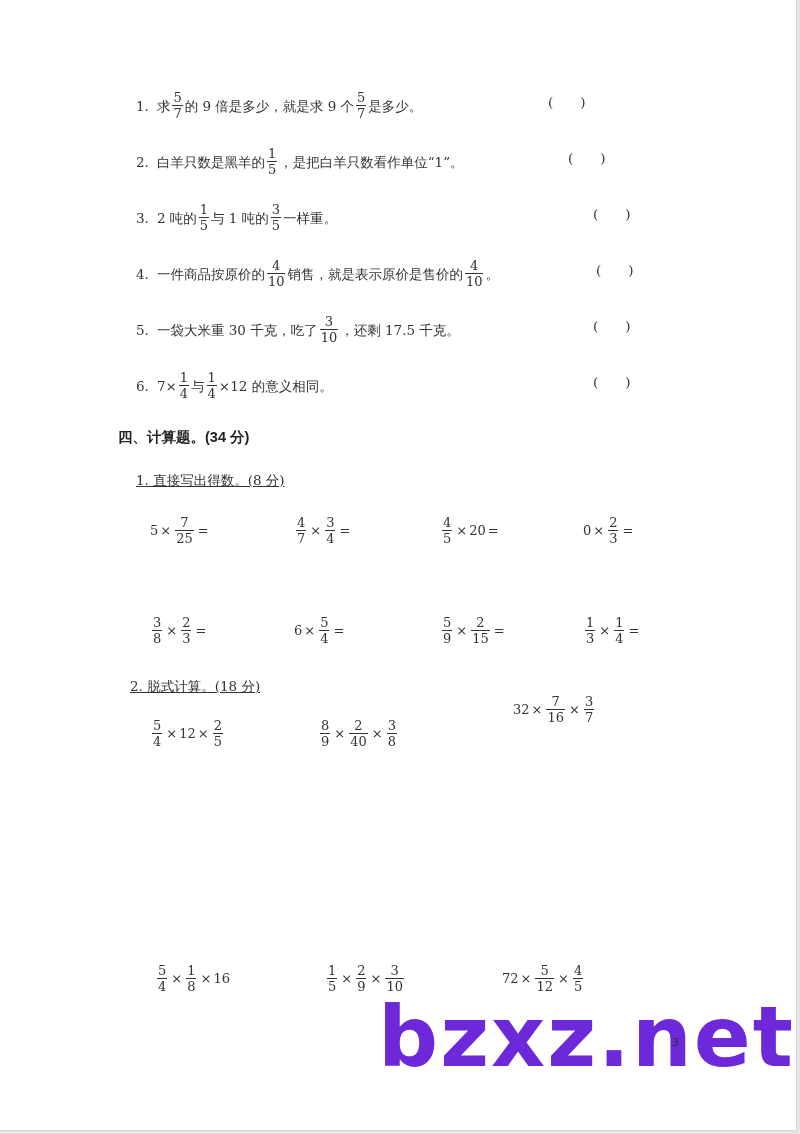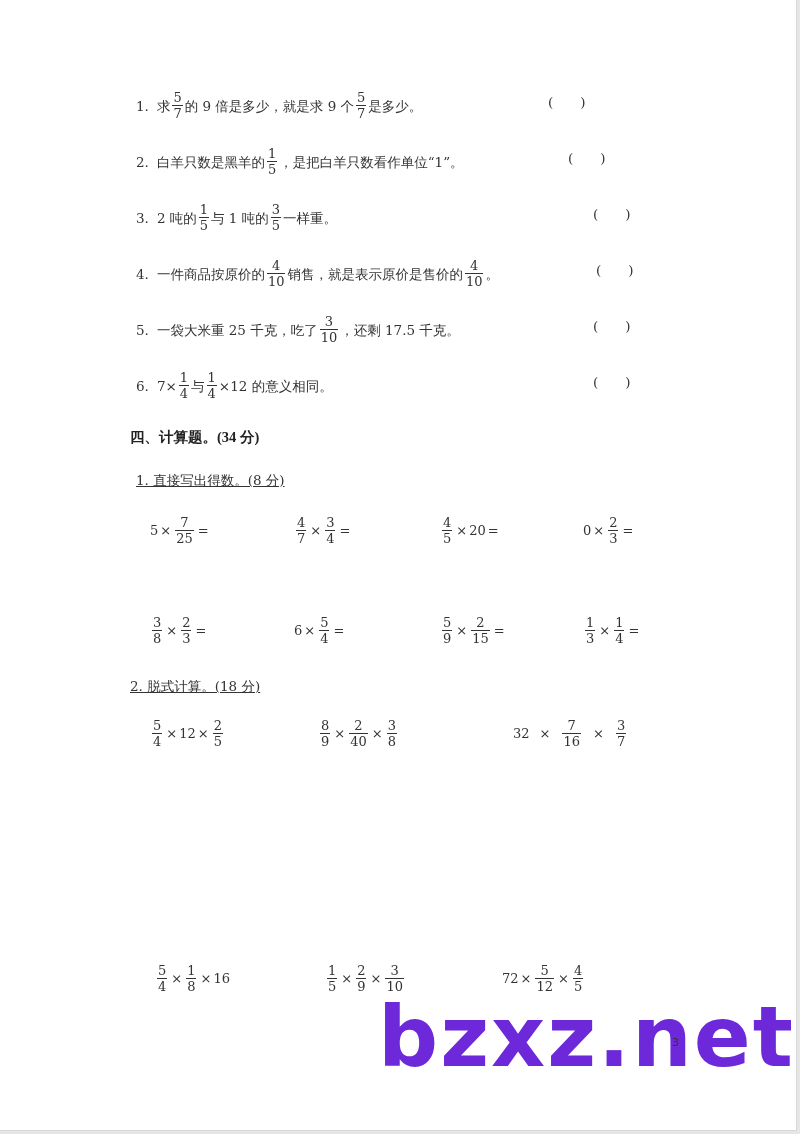--- a/index.html
+++ b/index.html
@@ -7,21 +7,21 @@
        font-family:"DejaVu Serif","Liberation Serif",serif;color:#333;}
   .page{position:absolute;left:0;top:0;width:796px;height:1130px;background:#fff;
         border-right:1px solid #d8d8d8;border-bottom:1px solid #d8d8d8;}
   .abs{position:absolute;white-space:nowrap;}
   .tf{font-size:13.5px;line-height:18px;display:flex;align-items:center;}
   .frac{display:inline-flex;flex-direction:column;align-items:center;vertical-align:middle;
         margin:0 2px;font-size:13px;line-height:15px;}
   .frac .n{padding:0 1px;}
   .frac .d{border-top:1px solid #333;padding:0 1px;}
   .paren{font-size:13.5px;}
-  .heading{font-weight:bold;font-size:14.5px;font-family:Liberation Serif, serif;color:#222;margin-left:12px;}
+  .heading{font-weight:bold;font-size:14.5px;font-family:Liberation Sans, sans-serif;color:#222;}
   .sub{font-size:13.5px;text-decoration:underline;}
   .expr{font-size:13px;display:flex;align-items:center;}
   .expr .op{margin:0 2px;}
   .watermark{position:absolute;left:378px;top:995px;font-family:"DejaVu Sans","Liberation Sans",sans-serif;
              font-weight:bold;font-size:84px;color:#6d28d9;letter-spacing:2px;line-height:84px;}
   .pagenum{position:absolute;left:672px;top:1036px;font-size:11px;font-family:"DejaVu Sans","Liberation Sans",sans-serif;color:#333;}
 </style>
 </head>
 <body>
 
@@ -80,21 +80,21 @@
         <span>销售，就是表示原价是售价的</span>
         <span class="frac">
           <span class="n">4</span>
           <span class="d">10</span>
         </span>
         <span>。</span>
       </div>
       <div class="abs paren" style="left: 596px; top: 262px;">(　　)</div>
       <div class="abs tf" style="left: 136px; top: 314px;">
         <span style="margin-right: 8px;">5.</span>
-        <span>一袋大米重 25 千克，吃了</span>
+        <span>一袋大米重 30 千克，吃了</span>
         <span class="frac">
           <span class="n">3</span>
           <span class="d">10</span>
         </span>
         <span>，还剩 17.5 千克。</span>
       </div>
       <div class="abs paren" style="left: 593px; top: 318px;">(　　)</div>
       <div class="abs tf" style="left: 136px; top: 370px;">
         <span style="margin-right: 8px;">6.</span>
         <span>7×</span>
@@ -225,21 +225,21 @@
         <span class="frac">
           <span class="n">2</span>
           <span class="d">40</span>
         </span>
         <span class="op">×</span>
         <span class="frac">
           <span class="n">3</span>
           <span class="d">8</span>
         </span>
       </div>
-      <div class="abs expr" style="left: 513px; top: 718px; gap: 8px;">
+      <div class="abs expr" style="left: 513px; top: 694px;">
         <span>32</span>
         <span class="op">×</span>
         <span class="frac">
           <span class="n">7</span>
           <span class="d">16</span>
         </span>
         <span class="op">×</span>
         <span class="frac">
           <span class="n">3</span>
           <span class="d">7</span>

